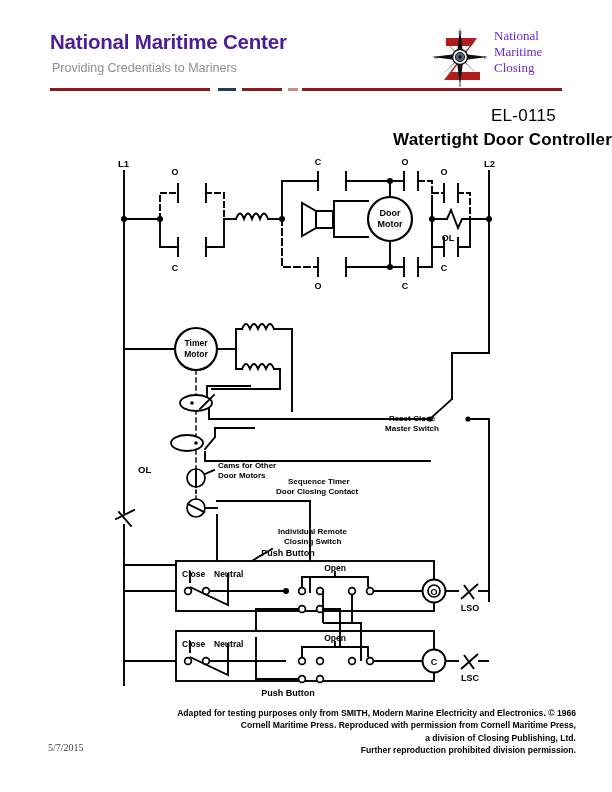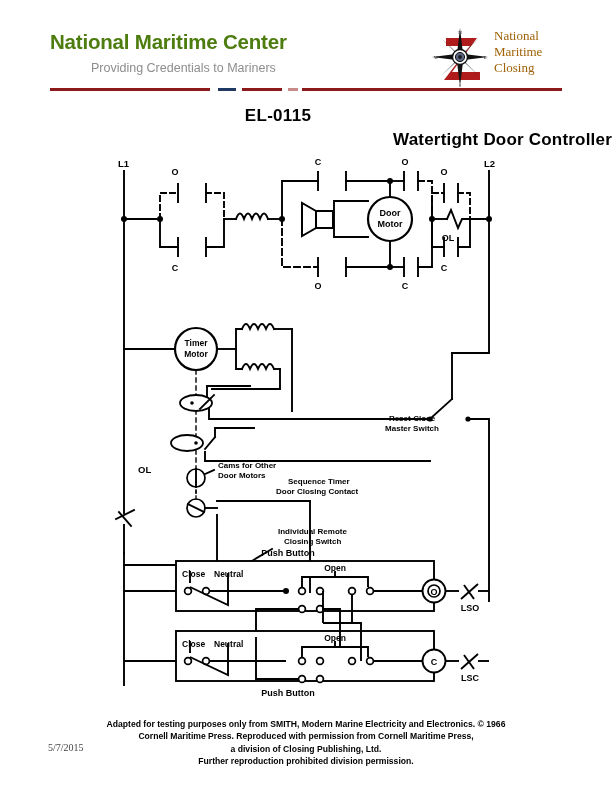--- a/index.html
+++ b/index.html
@@ -22,31 +22,30 @@
     position: absolute;
     left: 0; top: 0;
     width: 612px;
     height: 96px;
   }
   #brand-title {
     position: absolute;
     left: 50px; top: 30px;
     font-size: 20.5px;
     font-weight: bold;
-    color: #4d7c0f;
+    color: #4c1d95;
     letter-spacing: -0.2px;
     white-space: nowrap;
   }
   #brand-tagline {
     position: absolute;
     left: 52px; top: 61px;
     font-size: 12.5px;
     color: #8d8d8d;
     white-space: nowrap;
-    margin-left: 39px;
   }
   #divider {
     position: absolute;
     left: 50px; top: 88px;
     width: 512px;
     height: 3px;
   }
   .div-seg {
     position: absolute;
     top: 0;
@@ -63,32 +62,32 @@
     position: absolute;
     left: 0; top: 0;
     width: 60px; height: 62px;
   }
   #logo-words {
     position: absolute;
     left: 64px; top: 2px;
     font-family: "Liberation Serif", serif;
     font-size: 13px;
     line-height: 16px;
-    color: #a16207;
+    color: #6d28d9;
   }
   #logo-words div { white-space: nowrap; }
 
   
   #doc-title {
     position: absolute;
     left: 0; top: 106px;
     width: 556px;
-    text-align: center;
+    text-align: right;
     font-size: 17px;
-    font-weight: bold;
+    font-weight: normal;
     letter-spacing: 0.3px;
   }
   #doc-subtitle {
     position: absolute;
     left: 0; top: 130px;
     width: 612px;
     text-align: right;
     font-size: 17px;
     font-weight: bold;
     letter-spacing: 0.2px;
@@ -109,22 +108,22 @@
   }
 
   
   #footer {
     position: absolute;
     left: 0; top: 702px;
     width: 612px;
   }
   #attribution {
     width: 540px;
-    margin: 16px auto;
-    text-align: center;
+    margin: 5px auto;
+    text-align: right;
     font-size: 8.6px;
     font-weight: bold;
     line-height: 12.4px;
     color: #000;
   }
   #doc-date {
     position: absolute;
     left: 48px; top: 742px;
     font-family: "Liberation Serif", serif;
     font-size: 10px;

